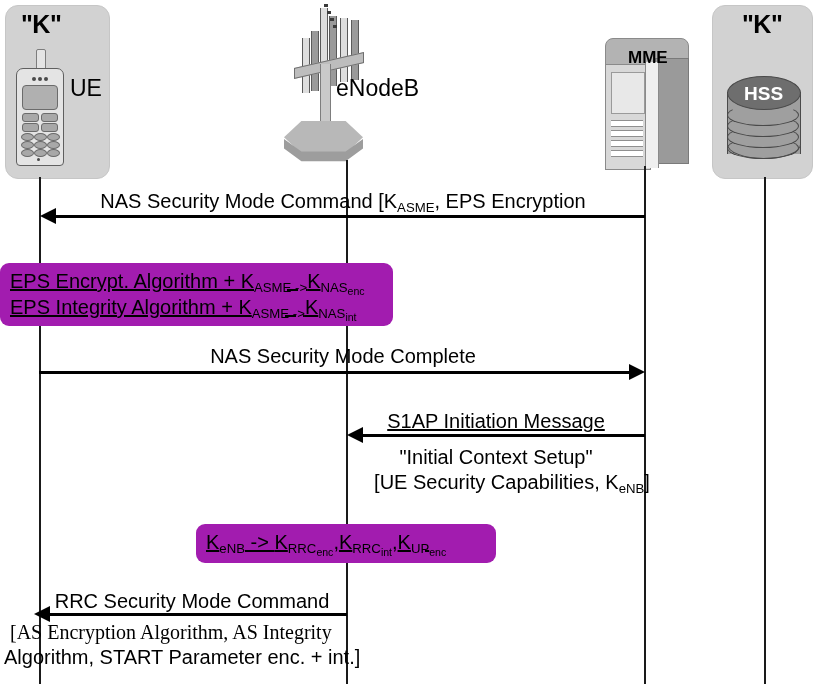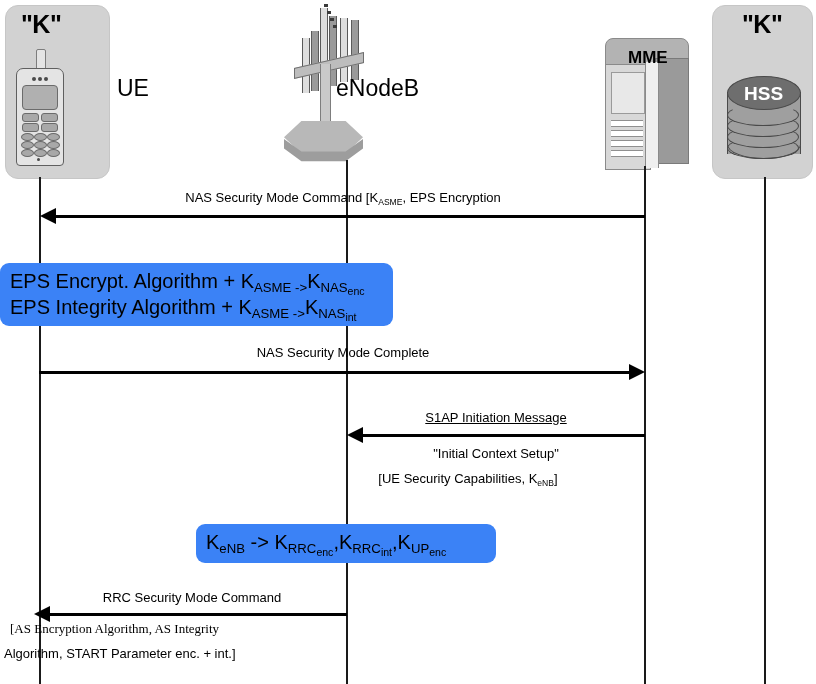--- a/index.html
+++ b/index.html
@@ -62,34 +62,35 @@
     height: 0;
     border-top: 8px solid transparent;
     border-bottom: 8px solid transparent;
   }
   .arrowhead.left  { border-right: 16px solid #000; }
   .arrowhead.right { border-left: 16px solid #000; }
 
   
   .msg-text {
     position: absolute;
-    font-size: 13px;
+    font-size: 20px;
     color: #000;
     white-space: nowrap;
     line-height: 1.05;
   }
   .msg-text.center { transform: translateX(-50%); }
 
   
   .note {
     position: absolute;
-    background: #3b82f6;
+    background: #a21caf;
     border-radius: 9px;
     padding: 5px 10px 7px 10px;
     box-sizing: border-box;
+    text-decoration: underline;
   }
   .note-line {
     font-size: 20px;
     color: #000;
     white-space: nowrap;
     line-height: 1.3;
   }
   sub {
     font-size: 0.66em;
     vertical-align: baseline;
@@ -255,21 +256,21 @@
     <div class="ph-key round" style="left:34px; top:133px; width:11px; height:6px;"></div>
     <div class="ph-key round" style="left:47px; top:133px; width:11px; height:6px;"></div>
     <div class="ph-key round" style="left:21px; top:141px; width:11px; height:6px;"></div>
     <div class="ph-key round" style="left:34px; top:141px; width:11px; height:6px;"></div>
     <div class="ph-key round" style="left:47px; top:141px; width:11px; height:6px;"></div>
     <div class="ph-key round" style="left:21px; top:149px; width:11px; height:6px;"></div>
     <div class="ph-key round" style="left:34px; top:149px; width:11px; height:6px;"></div>
     <div class="ph-key round" style="left:47px; top:149px; width:11px; height:6px;"></div>
     <div class="ph-dot" style="left:37px; top:158px; width:3px; height:3px;"></div>
   </div>
-  <div class="node-caption" style="left:70px; top:75px;margin-left:47px;">UE</div>
+  <div class="node-caption" style="left:70px; top:75px;">UE</div>
 
   <div>
     <div class="ant-rod" style="left:302px; top:38px; width:6px; height:55px;"></div>
     <div class="ant-rod dark" style="left:311px; top:31px; width:6px; height:60px;"></div>
     <div class="ant-rod" style="left:320px; top:8px; width:6px; height:80px;"></div>
     <div class="ant-rod dark" style="left:329px; top:16px; width:6px; height:70px;"></div>
     <div class="ant-rod" style="left:340px; top:18px; width:6px; height:64px;"></div>
     <div class="ant-rod dark" style="left:351px; top:20px; width:6px; height:60px;"></div>
     <div class="ant-tip" style="left:324px; top:4px; width:4px; height:3px;"></div>
     <div class="ant-tip" style="left:327px; top:11px; width:4px; height:3px;"></div>
@@ -336,21 +337,21 @@
   </div>
 
   <div class="msg-text center" style="left:343px; top:346px;">NAS Security Mode Complete</div>
   <div class="msg-line" style="left:39px; top:371px; width:598px;"></div>
   <div class="arrowhead right" style="left:629px; top:364px;"></div>
 
   <div class="msg-text center" style="left:496px; top:411px;text-decoration:underline;">S1AP Initiation Message</div>
   <div class="msg-line" style="left:355px; top:434px; width:290px;"></div>
   <div class="arrowhead left" style="left:347px; top:427px;"></div>
   <div class="msg-text center" style="left:496px; top:447px;">"Initial Context Setup"</div>
-  <div class="msg-text center" style="left:468px; top:472px;">
+  <div class="msg-text center" style="left:512px; top:472px;">
     <span>[UE Security Capabilities, K</span><sub>eNB</sub><span>]</span>
   </div>
 
   <div class="note" style="left:196px; top:524px; width:300px; height:39px;">
     <div class="note-line">
       <span>K</span><sub>eNB</sub><span> -&gt; </span><span>K</span><sub><span>RRC</span><sub>enc</sub></sub><span>,</span><span>K</span><sub><span>RRC</span><sub>int</sub></sub><span>,</span><span>K</span><sub><span>UP</span><sub>enc</sub></sub>
     </div>
   </div>
 
   <div class="msg-text center" style="left:192px; top:591px;">RRC Security Mode Command</div>

